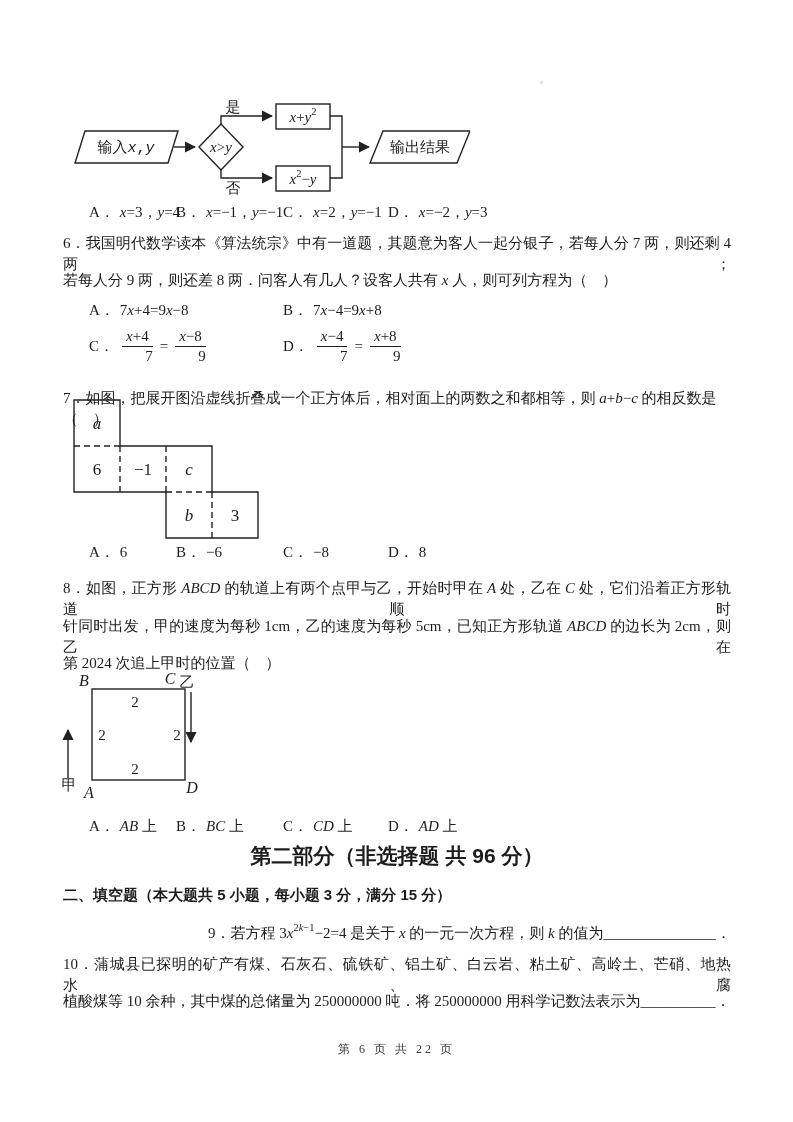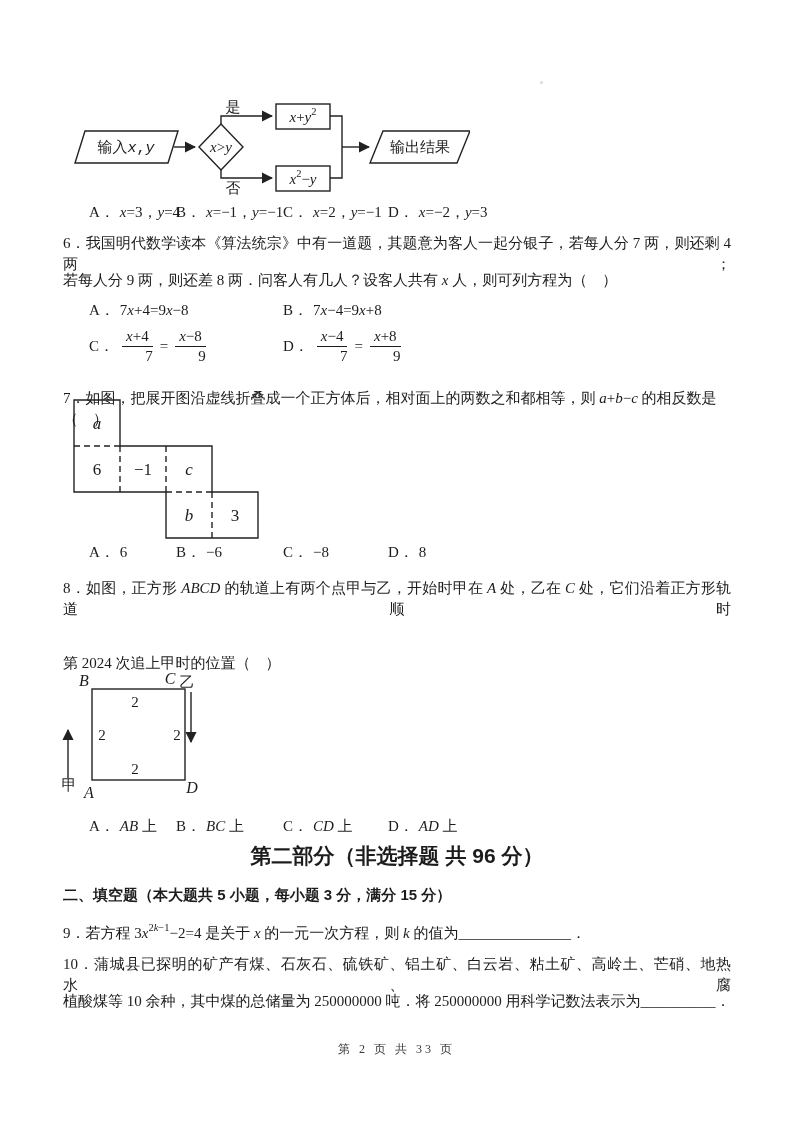--- a/index.html
+++ b/index.html
@@ -150,20 +150,21 @@
   </svg>
 
   <div class="row" style="top:543px;">
     <span class="opt c1"><span class="lab">A．</span><span>6</span></span>
     <span class="opt c2"><span class="lab">B．</span><span>−6</span></span>
     <span class="opt c3"><span class="lab">C．</span><span>−8</span></span>
     <span class="opt c4"><span class="lab">D．</span><span>8</span></span>
   </div>
 
   <div class="para fill" style="top:578px;">8．如图，正方形 <i>ABCD</i> 的轨道上有两个点甲与乙，开始时甲在 <i>A</i> 处，乙在 <i>C</i> 处，它们沿着正方形轨道顺时</div>
+  <div class="para fill" style="top:616px;">针同时出发，甲的速度为每秒 1cm，乙的速度为每秒 5cm，已知正方形轨道 <i>ABCD</i> 的边长为 2cm，则乙在</div>
   <div class="para" style="top:653px;">第 2024 次追上甲时的位置（　）</div>
 
   <svg class="abs" style="left:58px; top:670px;" width="200" height="142" viewBox="0 0 200 142">
     <defs>
       <marker id="ah2" viewBox="0 0 10 10" refX="9" refY="5" markerWidth="8" markerHeight="8" orient="auto">
         <path d="M0,0 L10,5 L0,10 z" fill="#222"></path>
       </marker>
     </defs>
     <rect class="shape" x="34" y="19" width="93" height="91"></rect>
     <line class="shape" x1="10" y1="108" x2="10" y2="60" marker-end="url(#ah2)"></line>
@@ -183,19 +184,19 @@
   <div class="row" style="top:817px;">
     <span class="opt c1"><span class="lab">A．</span><span><i>AB</i> 上</span></span>
     <span class="opt c2"><span class="lab">B．</span><span><i>BC</i> 上</span></span>
     <span class="opt c3"><span class="lab">C．</span><span><i>CD</i> 上</span></span>
     <span class="opt c4"><span class="lab">D．</span><span><i>AD</i> 上</span></span>
   </div>
 
   <div class="part2-title" style="top:842px;">第二部分（非选择题 共 96 分）</div>
   <div class="section-head" style="top:886px;">二、填空题（本大题共 5 小题，每小题 3 分，满分 15 分）</div>
 
-  <div class="para" style="top:918px;">9．若方程 3<i>x</i><sup>2<i>k</i>−1</sup>−2=4 是关于 <i>x</i> 的一元一次方程，则 <i>k</i> 的值为_______________．</div>
+  <div class="para" style="top:918px;text-align:right;">9．若方程 3<i>x</i><sup>2<i>k</i>−1</sup>−2=4 是关于 <i>x</i> 的一元一次方程，则 <i>k</i> 的值为_______________．</div>
   <div class="para fill" style="top:954px;">10．蒲城县已探明的矿产有煤、石灰石、硫铁矿、铝土矿、白云岩、粘土矿、高岭土、芒硝、地热水、腐</div>
   <div class="para" style="top:991px;">植酸煤等 10 余种，其中煤的总储量为 250000000 吨．将 250000000 用科学记数法表示为__________．</div>
 
-  <div class="footer" style="top:1041px;">第 2 页 共 33 页</div>
+  <div class="footer" style="top:1041px;">第 6 页 共 22 页</div>
 
 </div>
 
 </body></html>

